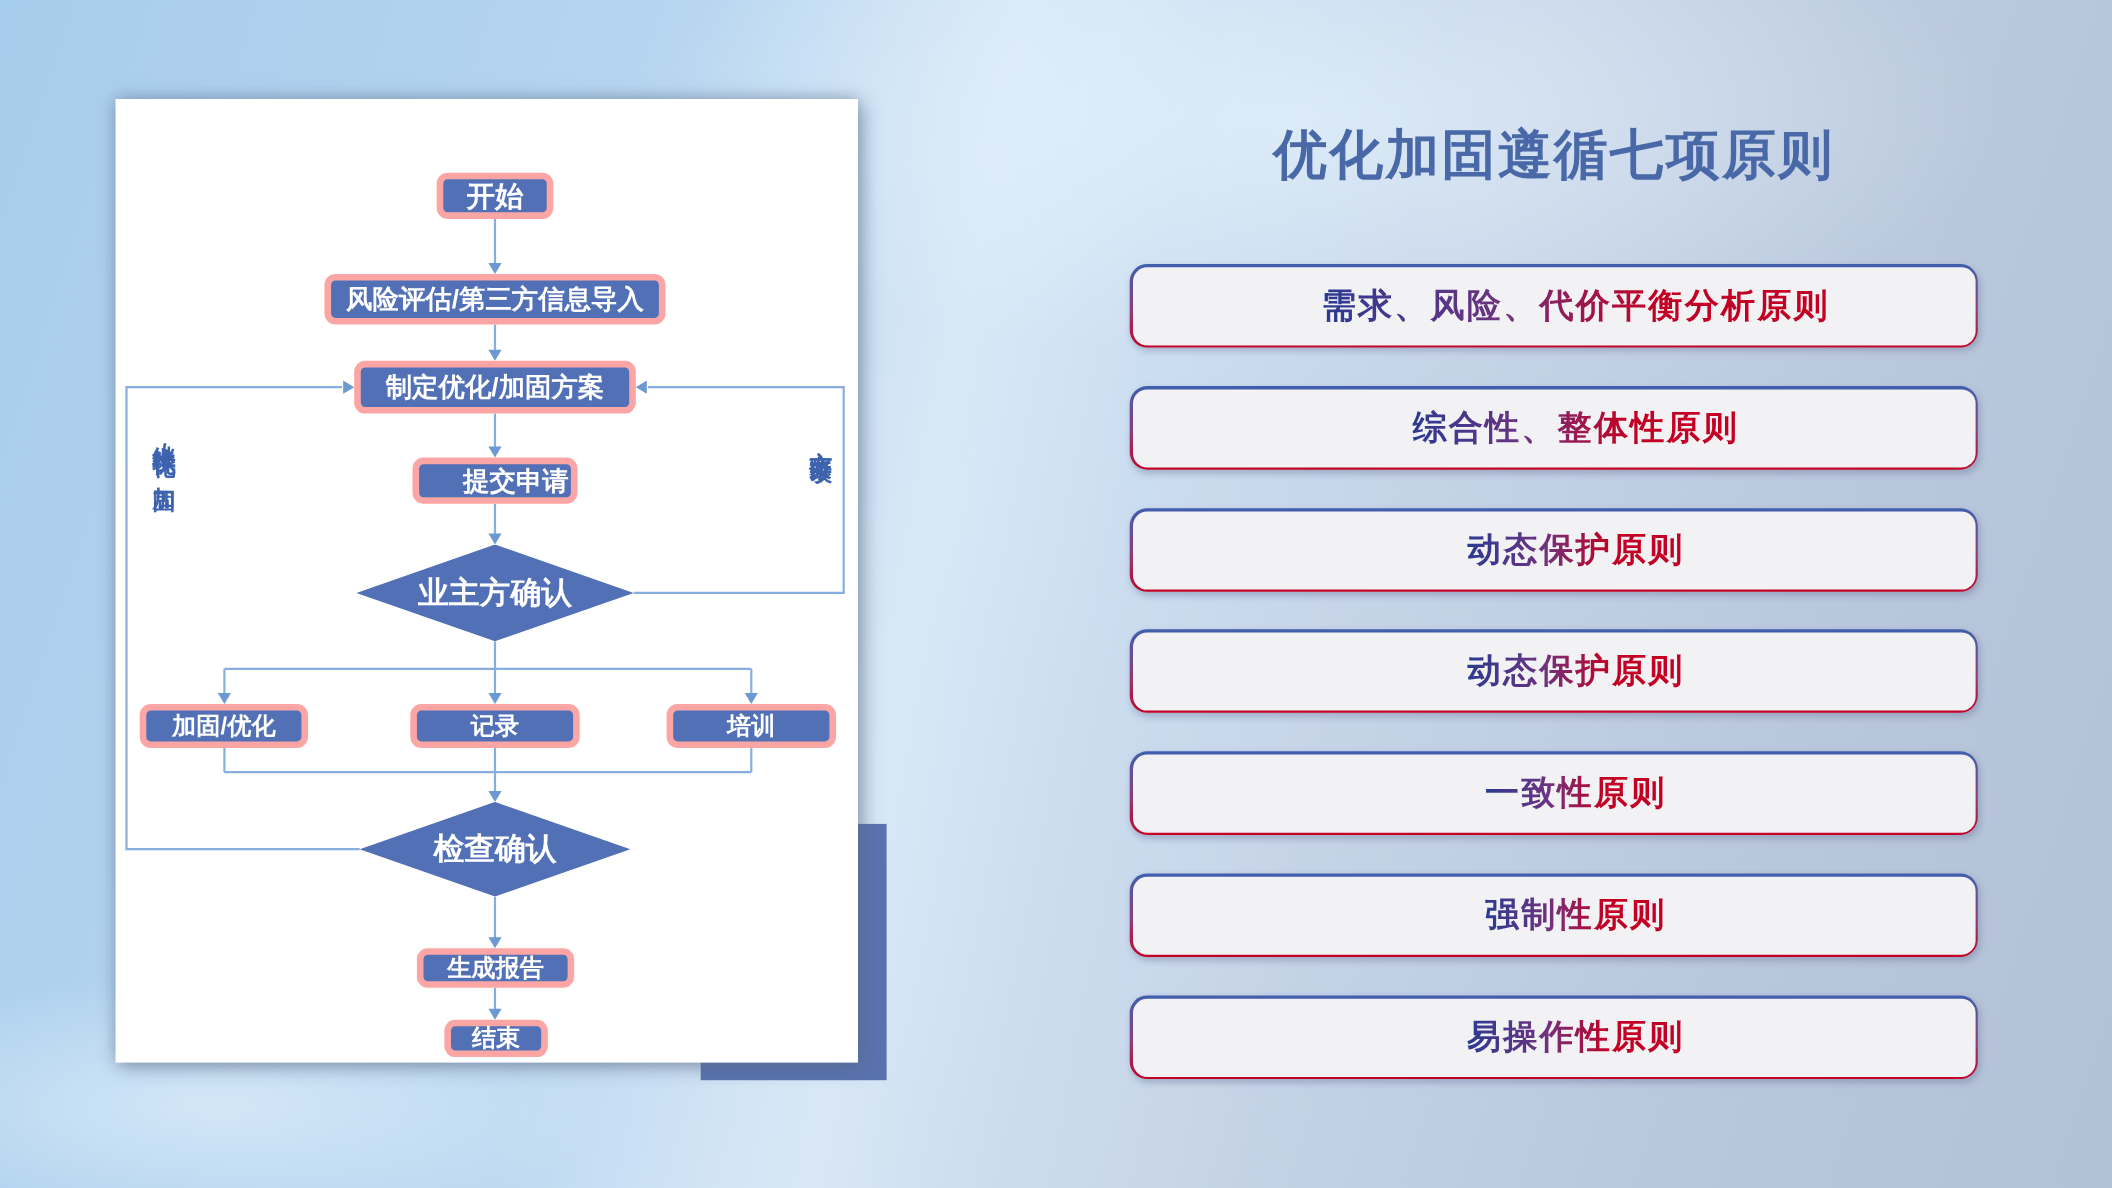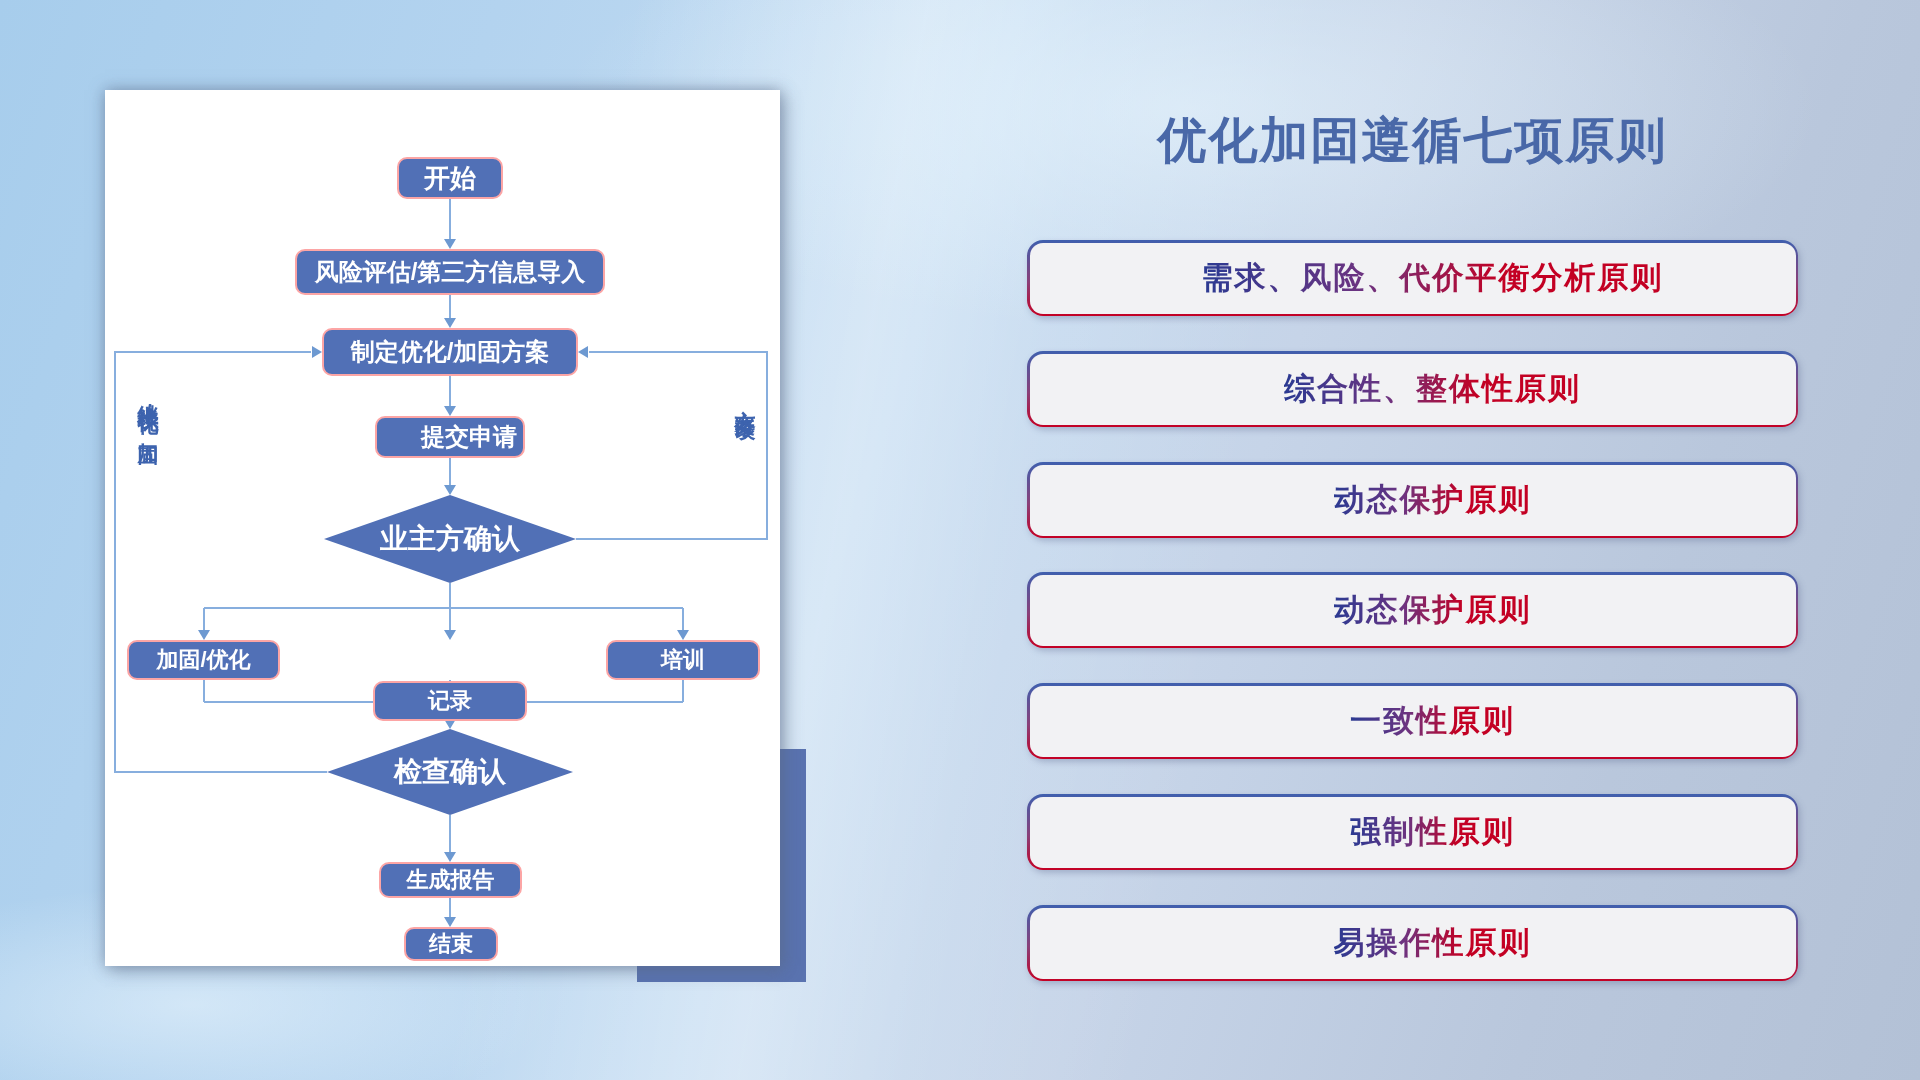--- a/index.html
+++ b/index.html
@@ -15,21 +15,21 @@
   
   .accent-rect{position:absolute;left:637px;top:749px;width:169px;height:233px;background:#5a73b0;}
   .card{
     position:absolute;left:105px;top:90px;width:675px;height:876px;background:#ffffff;
     box-shadow:0 0 14px rgba(90,105,135,.55), 6px 6px 16px rgba(90,105,135,.35);
   }
   .connectors{position:absolute;left:0;top:0;}
   .fnode{
     position:absolute;display:flex;align-items:center;justify-content:center;
     background:#5170b6;color:#ffffff;font-weight:bold;font-size:24px;
-    border:2px solid #fca5a5;border-radius:10px;box-sizing:border-box;
+    border:6px solid #fca5a5;border-radius:10px;box-sizing:border-box;
     white-space:nowrap;z-index:3;
   }
   .diamond{
     position:absolute;display:flex;align-items:center;justify-content:center;
     background:#5170b6;color:#ffffff;font-weight:bold;font-size:28px;
     clip-path:polygon(50% 0,100% 50%,50% 100%,0 50%);z-index:3;white-space:nowrap;
   }
   .side-label{
     position:absolute;writing-mode:vertical-rl;text-orientation:upright;
     color:#3d63ae;font-weight:bold;font-size:21px;letter-spacing:3px;z-index:3;line-height:1.1;
@@ -108,21 +108,21 @@
     <div class="fnode" style="left:217px;top:238px;width:256px;height:48px;">制定优化/加固方案</div>
 
     <div class="fnode" style="left:190px;top:159px;width:310px;height:46px;">风险评估/第三方信息导入</div>
 
     <div class="fnode" style="left:270px;top:326px;width:150px;height:42px;padding-left:38px;">提交申请</div>
 
     <div class="diamond" style="left:219px;top:405px;width:252px;height:88px;">业主方确认</div>
 
     <div class="fnode" style="left:22px;top:550px;width:153px;height:40px;font-size:22px;">加固/优化</div>
 
-    <div class="fnode" style="left:268px;top:550px;width:154px;height:40px;font-size:22px;margin-top:41px;">记录</div>
+    <div class="fnode" style="left:268px;top:550px;width:154px;height:40px;font-size:22px;">记录</div>
 
     <div class="fnode" style="left:501px;top:550px;width:154px;height:40px;font-size:22px;">培训</div>
 
     <div class="diamond" style="left:222px;top:639px;width:246px;height:86px;">检查确认</div>
 
     <div class="fnode" style="left:274px;top:772px;width:143px;height:36px;font-size:22px;">生成报告</div>
 
     <div class="fnode" style="left:299px;top:837px;width:94px;height:34px;font-size:22px;font-family:Liberation Mono, monospace;">结束</div>
 
     <div class="side-label" style="left:32px;top:298px;">继续优化/加固</div>

